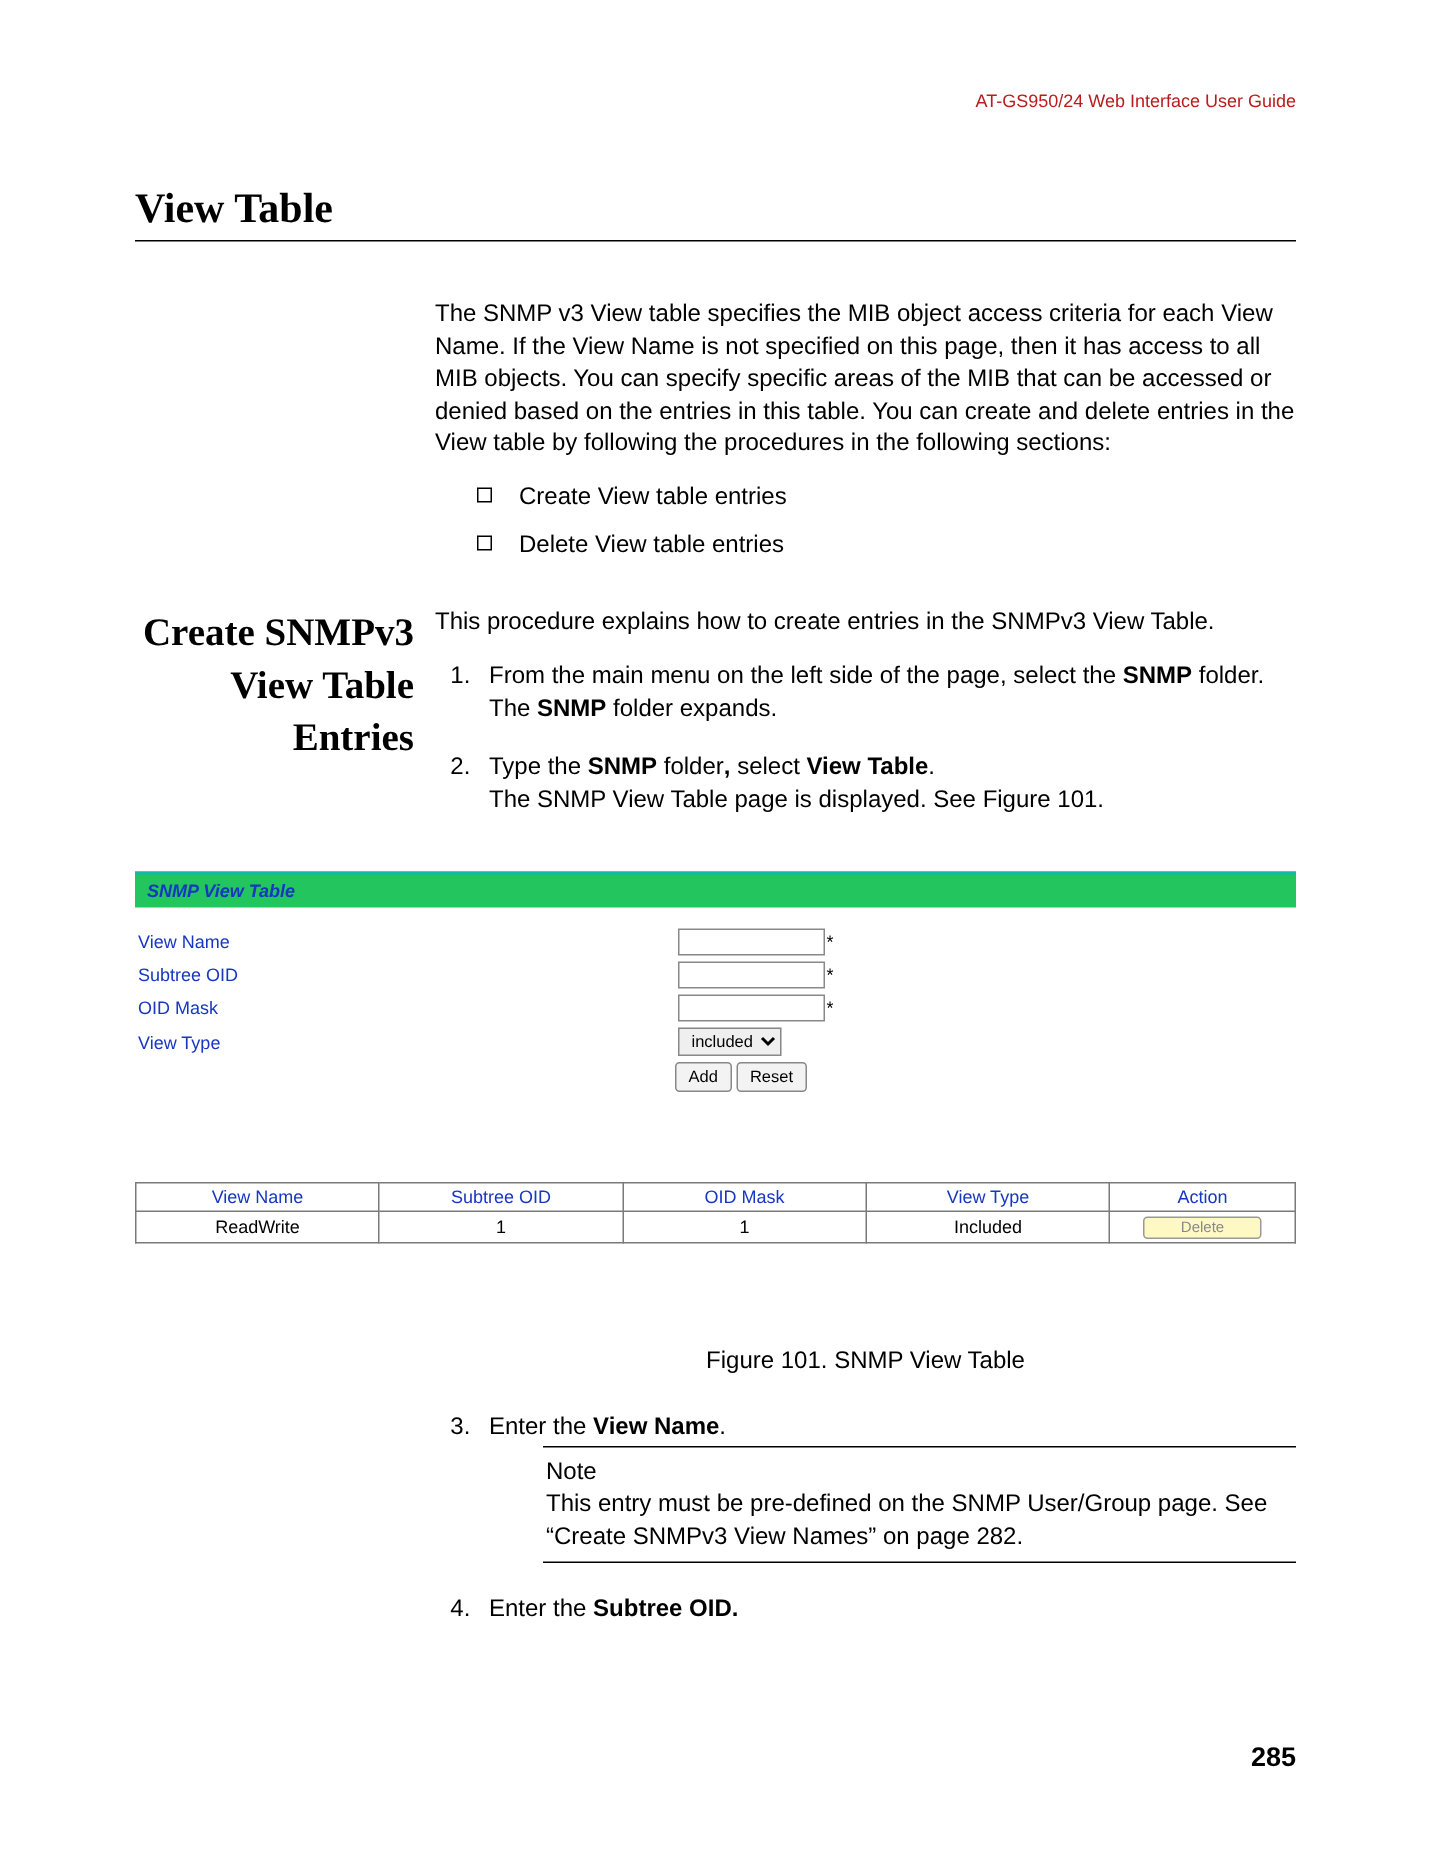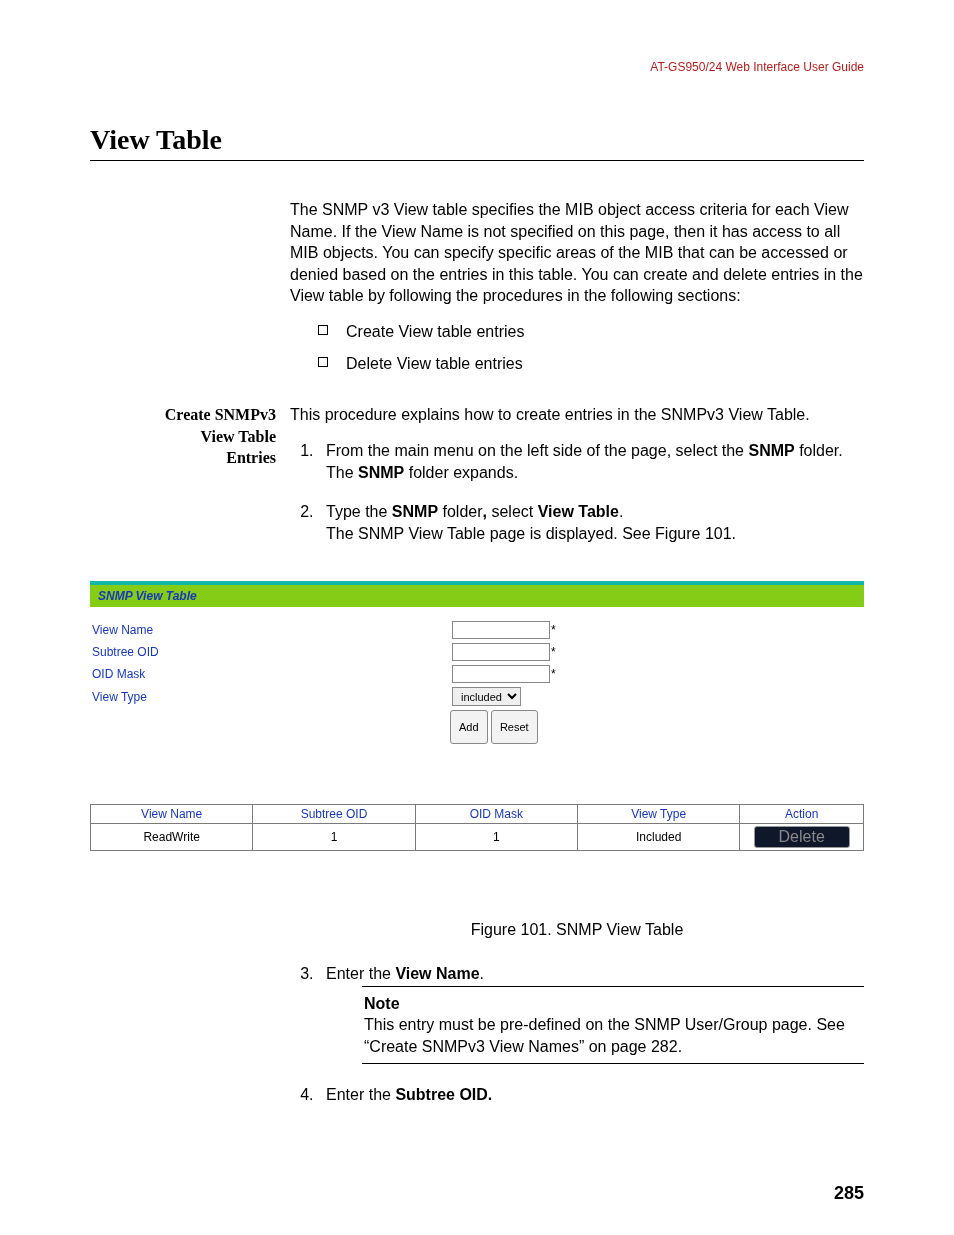--- a/index.html
+++ b/index.html
@@ -34,21 +34,21 @@
       width: 186px;
       flex-shrink: 0;
       text-align: right;
       padding-right: 14px;
     }
     .right-col {
       flex: 1;
     }
     .section-heading {
       font-family: "Times New Roman", serif;
-      font-size: 16px;
+      font-size: 26px;
       font-weight: bold;
       line-height: 1.35;
     }
     p { margin: 0 0 14px 0; line-height: 1.35; }
     ul.bullets {
       list-style: none;
       padding: 0;
       margin: 0 0 10px 28px;
     }
     ul.bullets li {
@@ -78,26 +78,26 @@
     }
     .bold { font-weight: bold; }
 
     
     .snmp-box {
       margin: 18px 0 60px 0;
       font-size: 12px;
       font-family: Arial, sans-serif;
     }
     .snmp-header {
-      background: #84cc16;
+      background: #22c55e;
       color: #1737c0;
       font-weight: bold;
       font-style: italic;
       padding: 4px 8px;
-      border-top: 4px solid #14b8a6;
+      border-top: 2px solid #14b8a6;
     }
     .snmp-form-row {
       display: flex;
       align-items: center;
       margin: 4px 0;
     }
     .snmp-form-label {
       color: #1737c0;
       width: 360px;
       padding-left: 2px;
@@ -115,21 +115,21 @@
       height: 19px;
       font-size: 11px;
       padding: 0 2px 0 4px;
     }
     .snmp-btns { margin-left: 360px; margin-top: 2px; }
     .snmp-btn {
       border: 1px solid #888;
       background: #f3f3f3;
       font-size: 11px;
       padding: 1px 8px;
-      height: 34px;
+      height: 20px;
       border-radius: 3px;
       cursor: pointer;
     }
 
     table.snmp-list {
       width: 100%;
       border-collapse: collapse;
       margin-top: 60px;
       font-size: 12px;
     }
@@ -137,39 +137,39 @@
       border: 1px solid #7a7a7a;
       text-align: center;
       padding: 2px 4px;
     }
     table.snmp-list th {
       color: #1737c0;
       font-weight: normal;
     }
     .delete-btn {
       border: 1px solid #999;
-      background: #0f172a;
-      font-size: 16px;
+      background: #fef9c3;
+      font-size: 10px;
       color: #888;
       padding: 1px 24px;
       border-radius: 3px;
     }
 
     .figure-caption {
       text-align: center;
       margin: 10px 0 24px 0;
     }
     .note-block {
       margin: 0 0 20px 36px;
       border-top: 1px solid #000;
       border-bottom: 1px solid #000;
       padding: 6px 2px;
       line-height: 1.35;
     }
-    .note-title { font-weight: bold; display: block; }
+    .note-title { font-weight: normal; display: block; }
     .page-num {
       text-align: right;
       font-size: 18px;
       margin-top: 60px;
       font-weight: bold;
     }
   </style>
 </head>
 <body>
 

